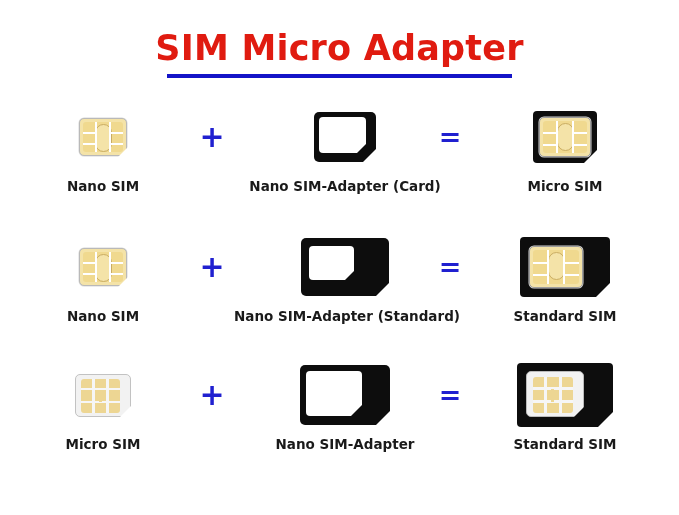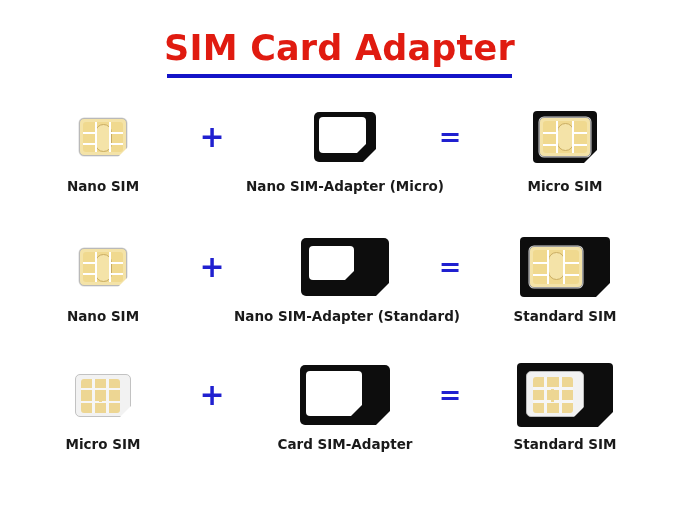--- a/index.html
+++ b/index.html
@@ -300,21 +300,21 @@
   .result-std-micro .corner-cut {
     border-left: 15px solid transparent;
     border-bottom: 15px solid #ffffff;
   }
   .result-std-micro .inset { left: 9px; top: 8px; }
 </style>
 </head>
 <body>
 
 <div id="title-block">
-  <div id="page-title">SIM Card Adapter</div>
+  <div id="page-title">SIM Micro Adapter</div>
   <div id="title-rule"></div>
 </div>
 
 <div class="row" id="row-0">
 
   <div class="cell col-left">
     <div class="art">
       <div class="nano-sim">
         <div class="pad-area">
           <div class="oval"></div>
@@ -336,21 +336,21 @@
   </div>
 
   <div class="cell col-mid">
     <div class="art">
       <div class="adapter adapter-nano-micro">
         <div class="window"></div>
         <div class="win-cut"></div>
         <div class="corner-cut"></div>
       </div>
     </div>
-    <div class="caption">Nano SIM-Adapter (Micro)</div>
+    <div class="caption">Nano SIM-Adapter (Card)</div>
   </div>
 
   <div class="cell col-op2">
     <div class="operator op-equals">=</div>
   </div>
 
   <div class="cell col-right">
     <div class="art">
       <div class="result result-micro">
         <div class="inset">
@@ -462,21 +462,21 @@
   </div>
 
   <div class="cell col-mid">
     <div class="art">
       <div class="adapter adapter-micro-std">
         <div class="window"></div>
         <div class="win-cut"></div>
         <div class="corner-cut"></div>
       </div>
     </div>
-    <div class="caption">Card SIM-Adapter</div>
+    <div class="caption">Nano SIM-Adapter</div>
   </div>
 
   <div class="cell col-op2">
     <div class="operator op-equals">=</div>
   </div>
 
   <div class="cell col-right">
     <div class="art">
       <div class="result result-std-micro">
         <div class="inset">

